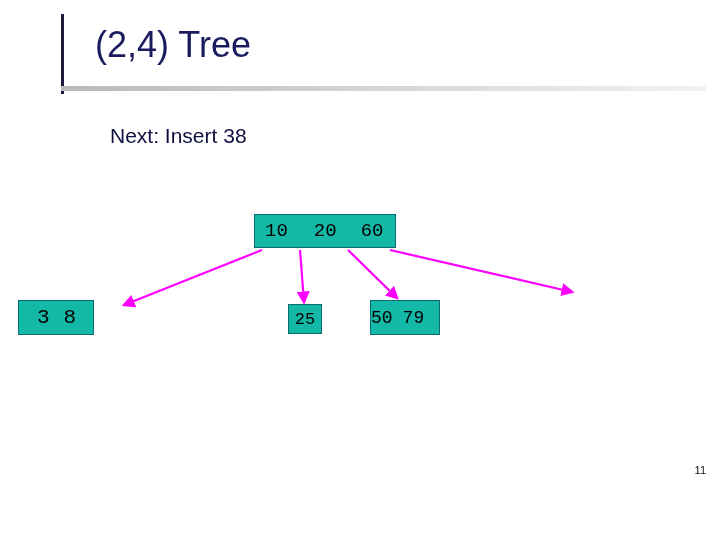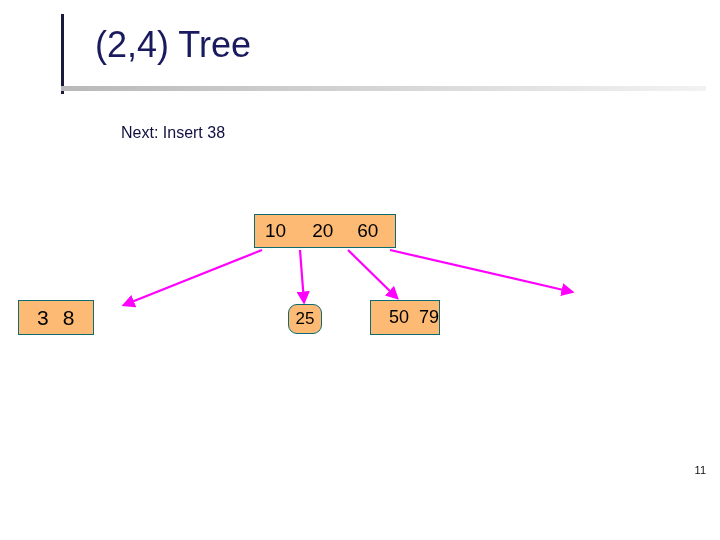--- a/index.html
+++ b/index.html
@@ -42,35 +42,35 @@
     top: 24px;
     font-size: 36px;
     color: #1a1a5e;
     letter-spacing: 0px;
     white-space: nowrap;
   }
 
   
   .subtitle {
     position: absolute;
-    left: 121px;
+    left: 110px;
     top: 124px;
-    font-size: 16px;
+    font-size: 21px;
     color: #101040;
     white-space: nowrap;
   }
 
   
   .node {
     position: absolute;
-    background: #fdba74;
+    background: #14b8a6;
     border: 1px solid #0b6b70;
     box-sizing: border-box;
     color: #000000;
-    font-family: Liberation Sans, sans-serif;
+    font-family: Liberation Mono, monospace;
     display: flex;
     align-items: center;
     white-space: nowrap;
   }
   .node span {
     display: inline-block;
   }
 
   #node-root {
     left: 254px;
@@ -93,31 +93,29 @@
   }
   #node-left .k1 { margin-right: 14px; }
 
   #node-c2 {
     left: 288px;
     top: 304px;
     width: 34px;
     height: 30px;
     font-size: 17px;
     justify-content: center;
-    border-radius: 9px;
   }
 
   #node-c3 {
     left: 370px;
     top: 300px;
     width: 70px;
     height: 35px;
     font-size: 18px;
-    justify-content: flex-end;
-    padding-left: 29px;
+    justify-content: flex-start;
   }
   #node-c3 .k1 { margin-right: 10px; }
 
   #node-c4 {
     left: 511px;
     top: 296px;
     width: 138px;
     height: 36px;
     font-size: 19px;
     justify-content: center;

